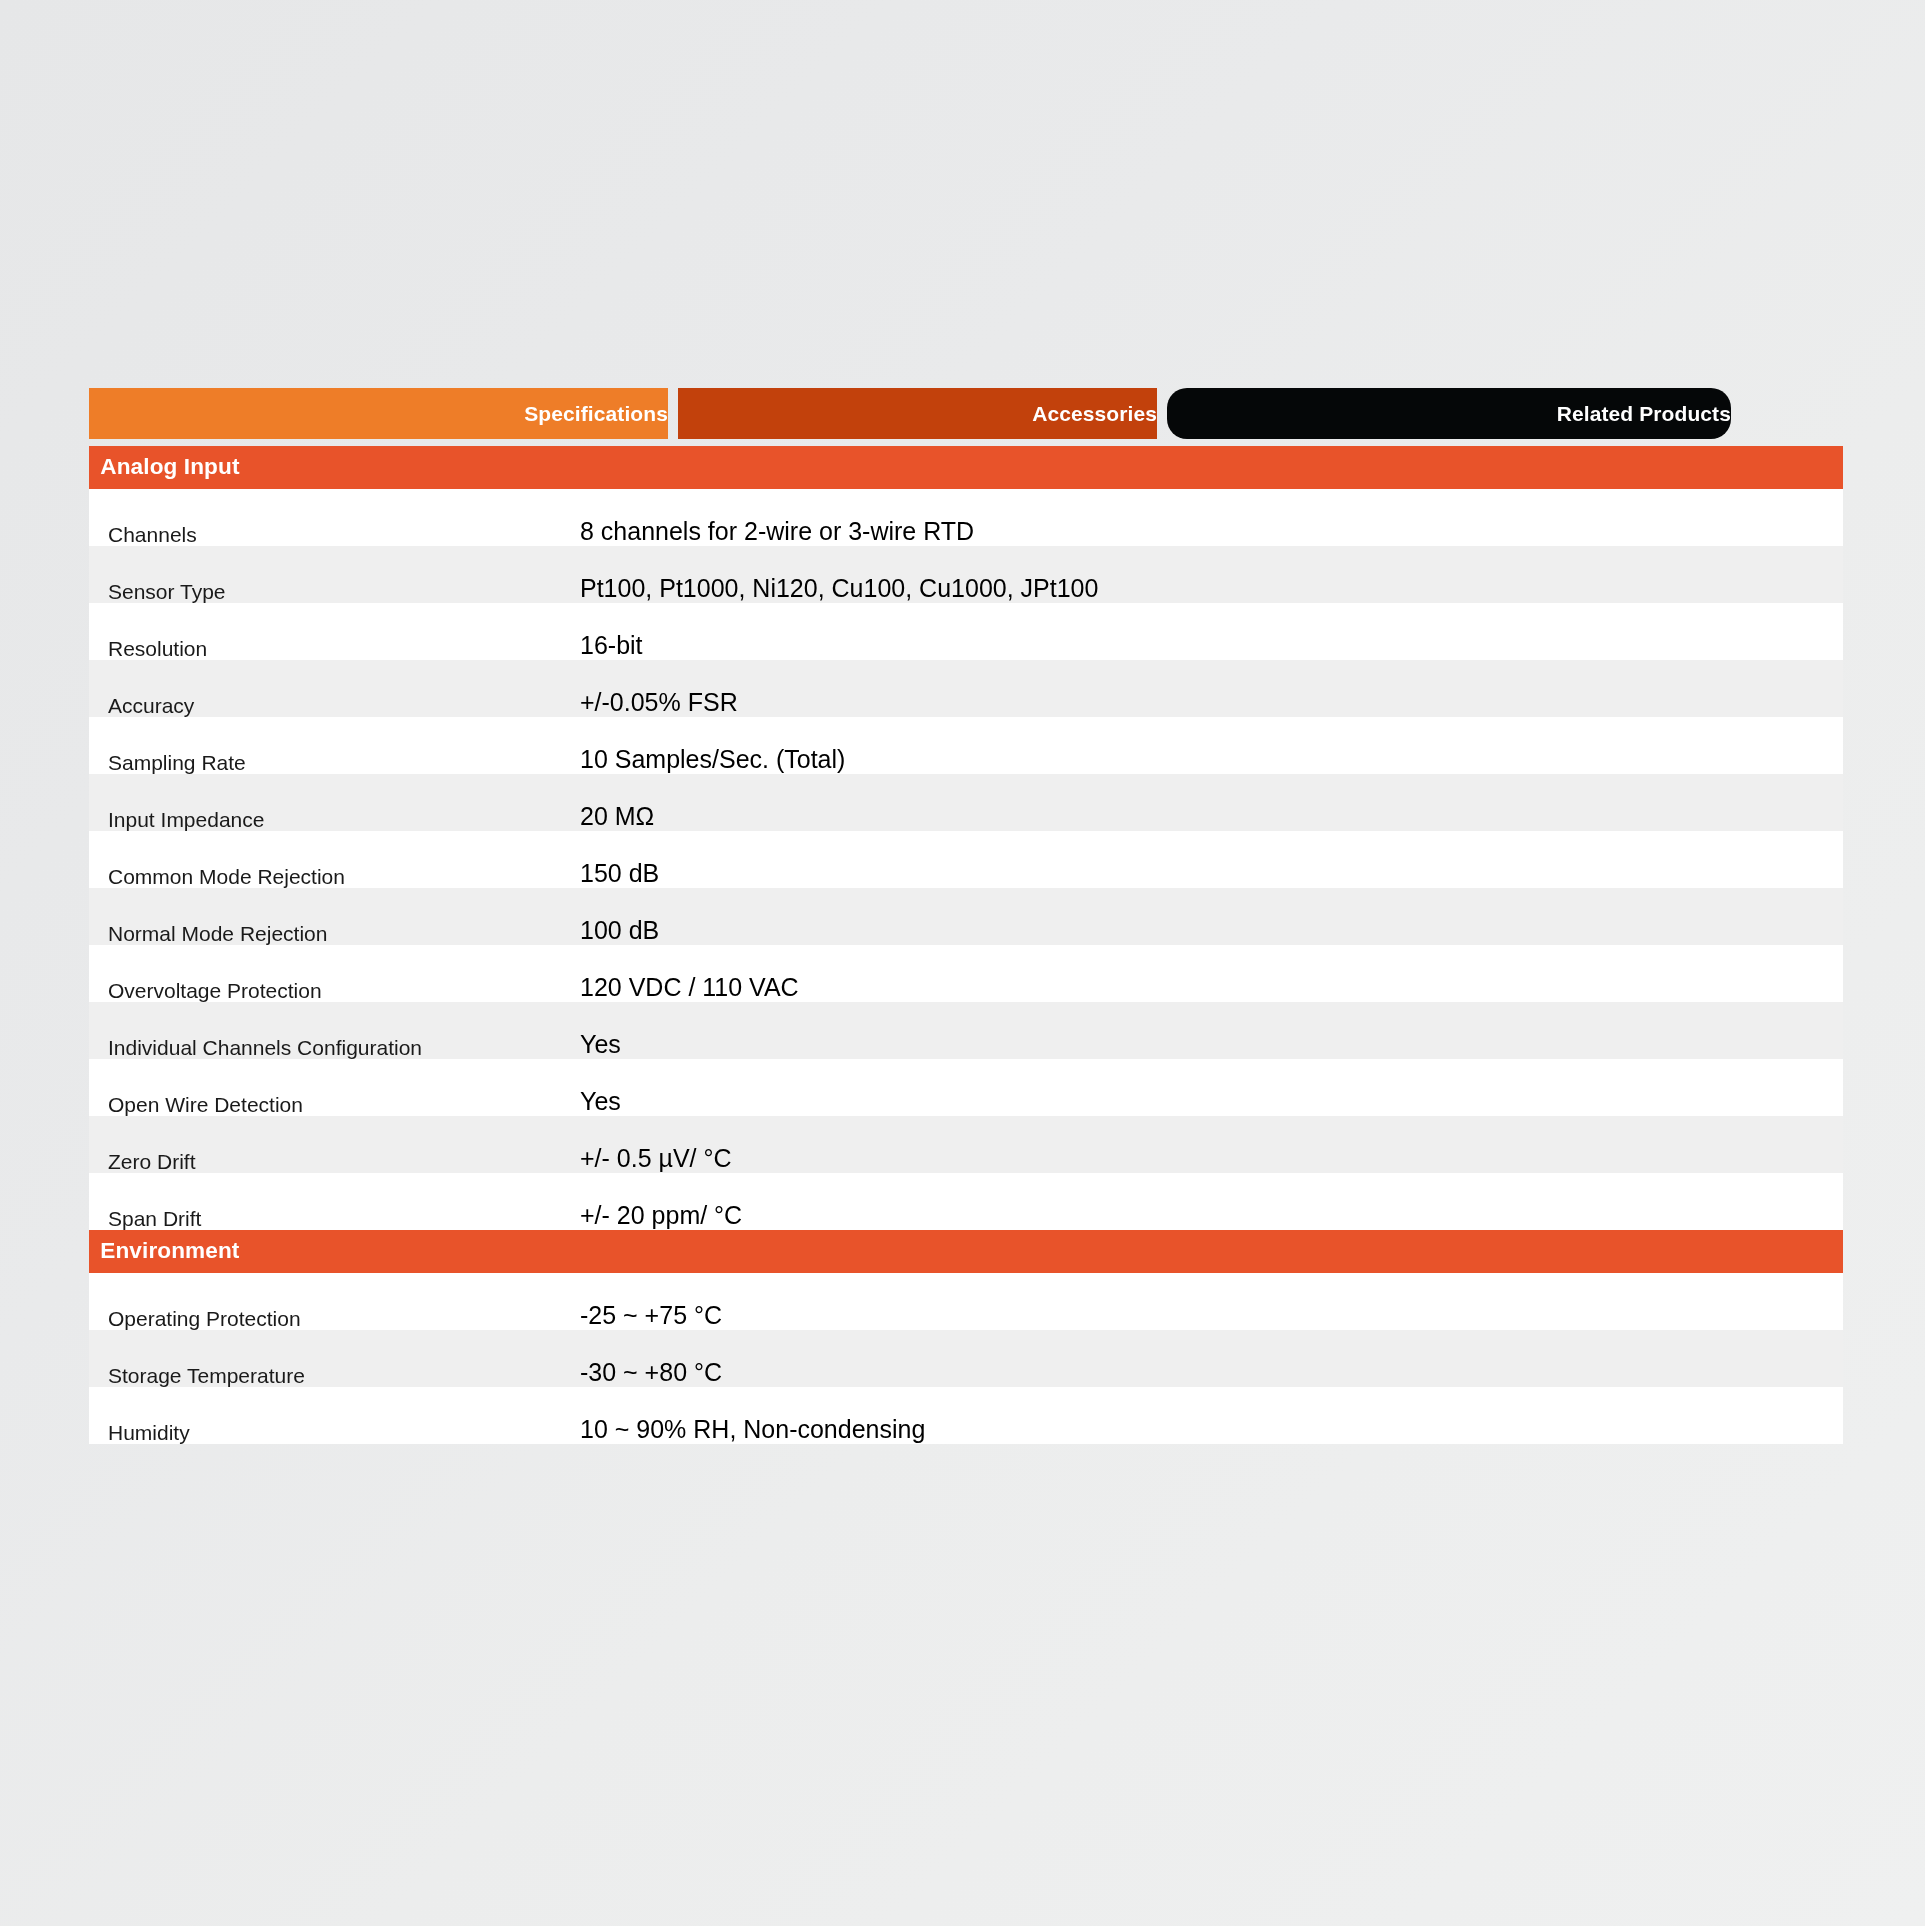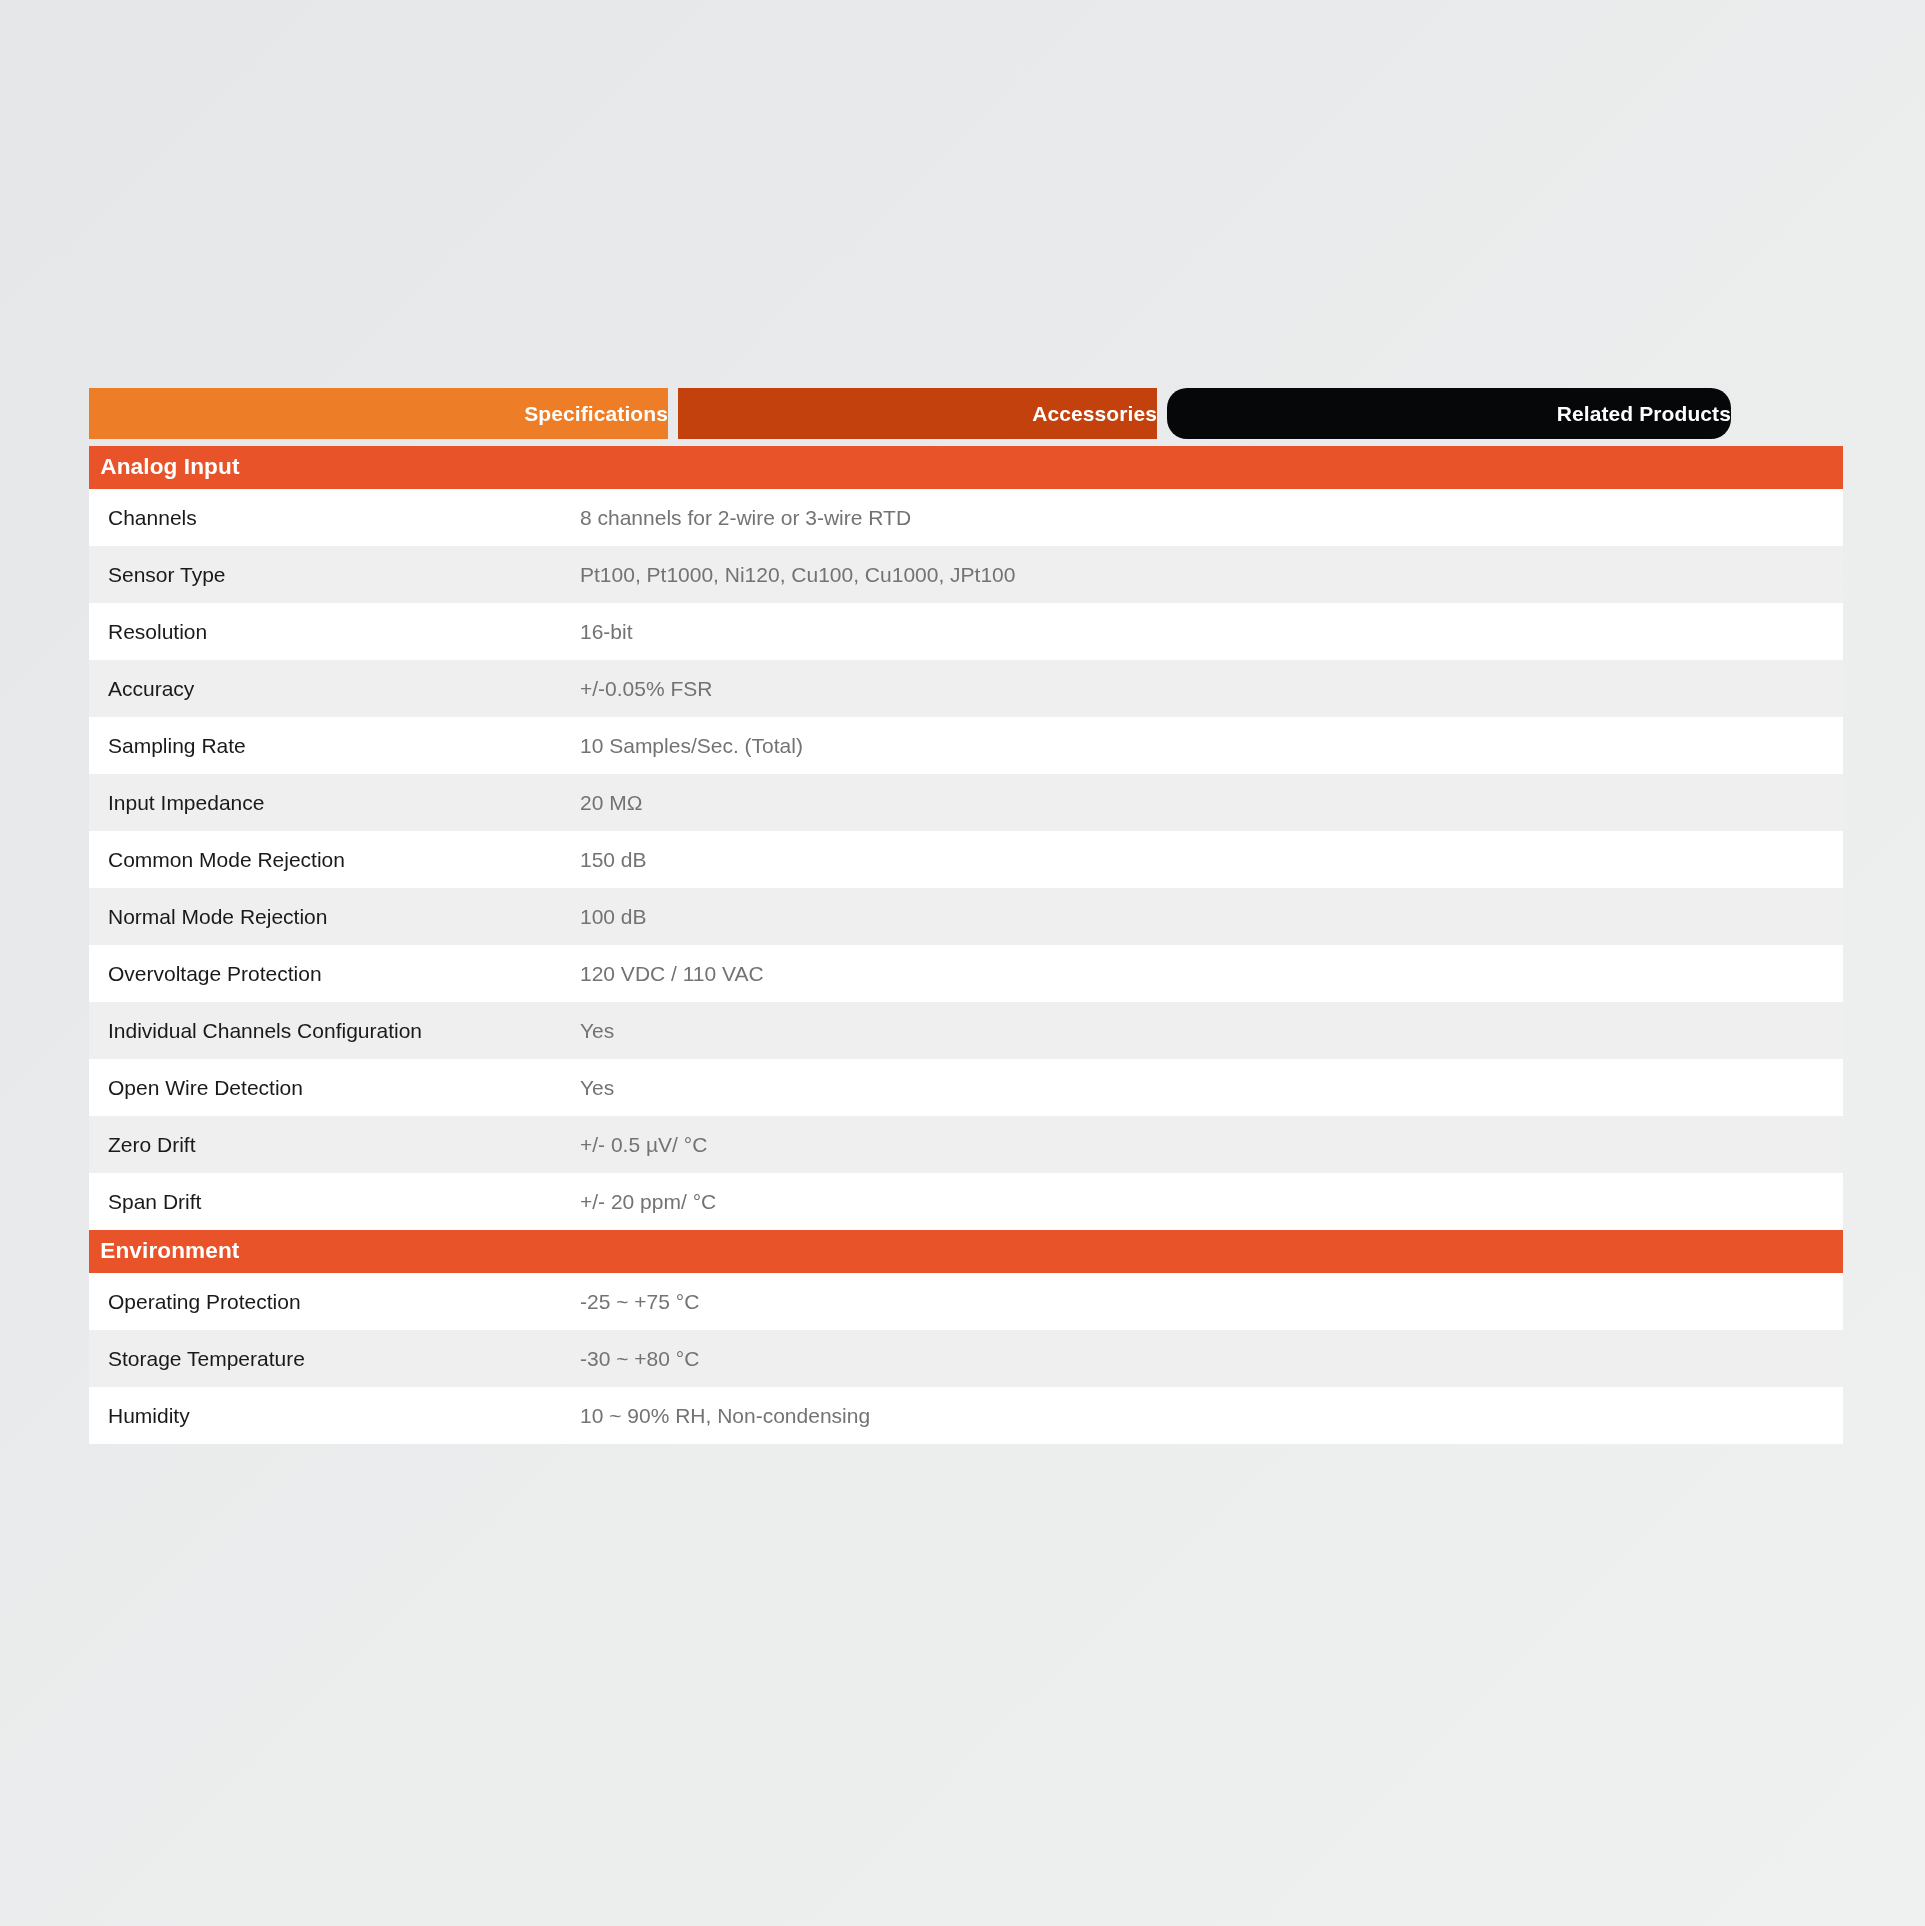--- a/index.html
+++ b/index.html
@@ -67,41 +67,41 @@
     color:#ffffff;
     font-size:22.6px;
     font-weight:600;
     font-stretch:condensed;
     padding:7.8px 0 9.2px 11.3px;
     letter-spacing:0.1px;
   }
 
   .row {
     display:flex;
-    align-items:center;
+    align-items:flex-end;
     height:57px;
     background:#ffffff;
   }
   .row.alt {
     background:#efefef;
   }
 
   .row .label {
     flex:0 0 491px;
     padding-left:19px;
     font-size:21px;
     color:#1a1a1a;
     font-stretch:condensed;
     line-height:1.1;
   }
   .row .value {
     flex:1 1 auto;
     padding-left:0;
-    font-size:21px;
-    color:#737373;
+    font-size:25px;
+    color:#000000;
     font-stretch:condensed;
     line-height:1.1;
   }
 </style>
 </head>
 <body>
 
 <div class="page">
 
   <div class="tabbar">

